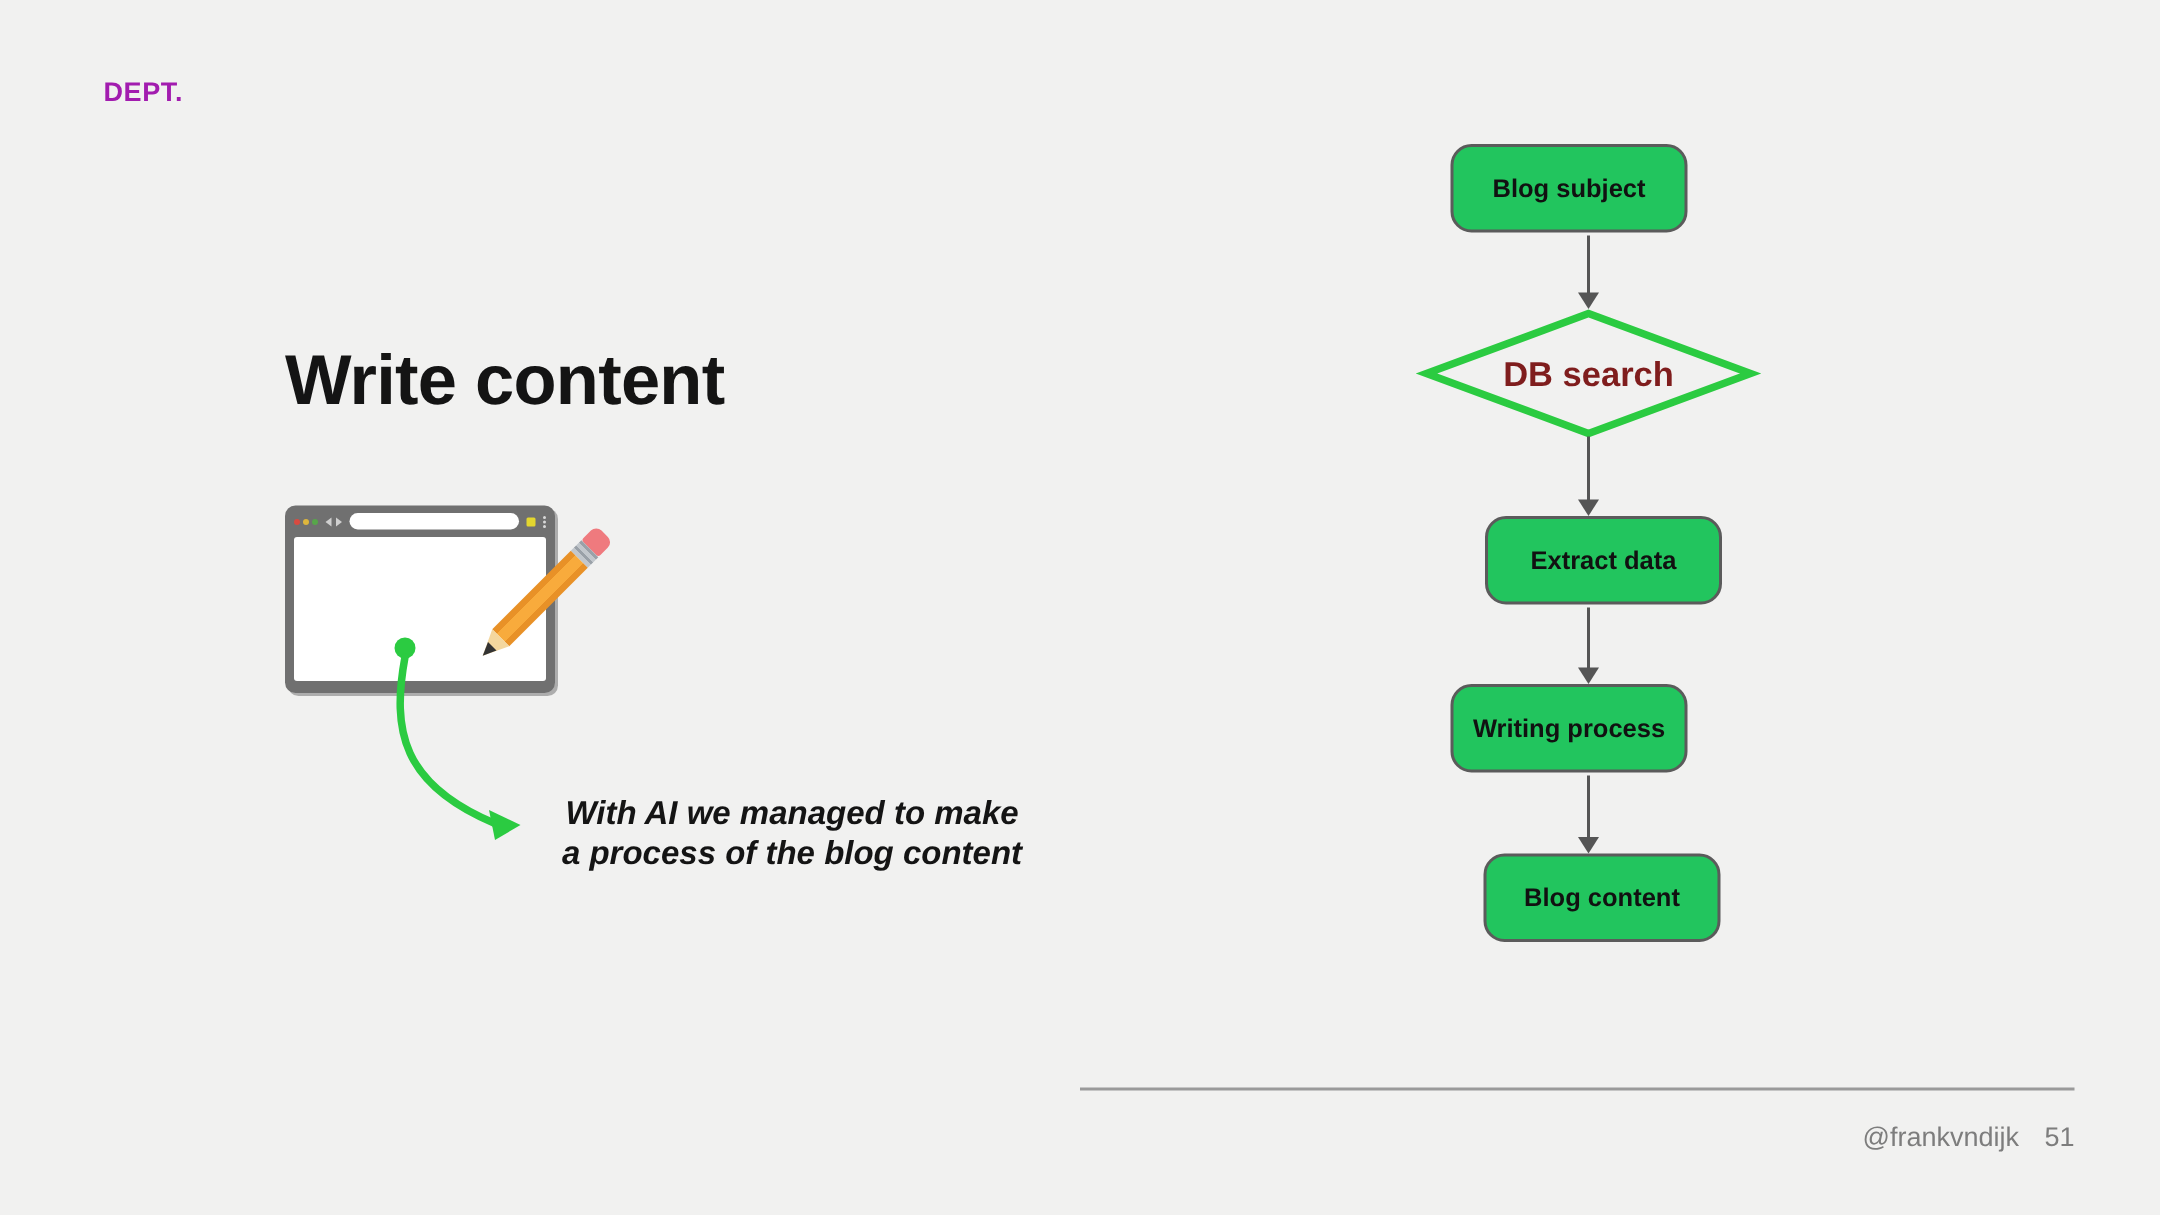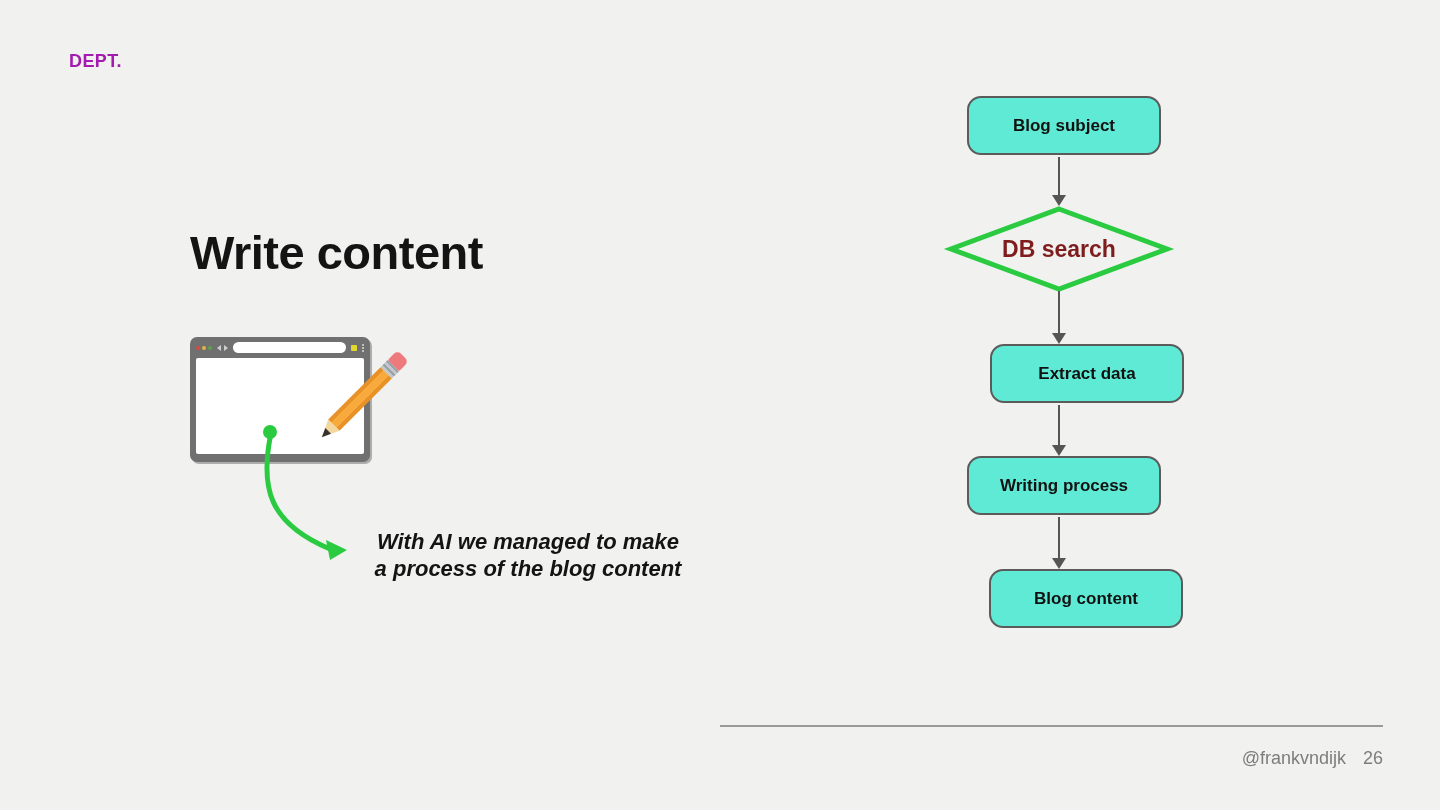--- a/index.html
+++ b/index.html
@@ -75,22 +75,22 @@
 
   
   .caption{
     position:absolute;left:352px;top:528px;width:352px;
     text-align:center;font-size:22px;line-height:27px;
     font-weight:bold;font-style:italic;color:#141414;
   }
 
   
   .node{
-    position:absolute;left:967px;width:194px;height:59px;
-    background:#5eead4;border:2px solid #5b5b5b;border-radius:14px;
+    position:absolute;left:967px;width:158px;height:59px;
+    background:#22c55e;border:2px solid #5b5b5b;border-radius:14px;
     display:flex;align-items:center;justify-content:center;
     font-size:17px;font-weight:bold;color:#111;
     box-sizing:border-box;
   }
   .n0{top:96px;}
   .n2{top:344px;margin-left:23px;}
   .n3{top:456px;}
   .n4{top:569px;margin-left:22px;}
 
   .diamond{
@@ -192,16 +192,16 @@
 
   <div class="node n3">Writing process</div>
 
   <div class="conn c4"></div>
   <div class="ahead a4"></div>
 
   <div class="node n4">Blog content</div>
 
   <div class="footer-line"></div>
   <div class="footer">
-    <span>@frankvndijk</span><span class="page">26</span>
+    <span>@frankvndijk</span><span class="page">51</span>
   </div>
 
 </div>
 
 </body></html>

